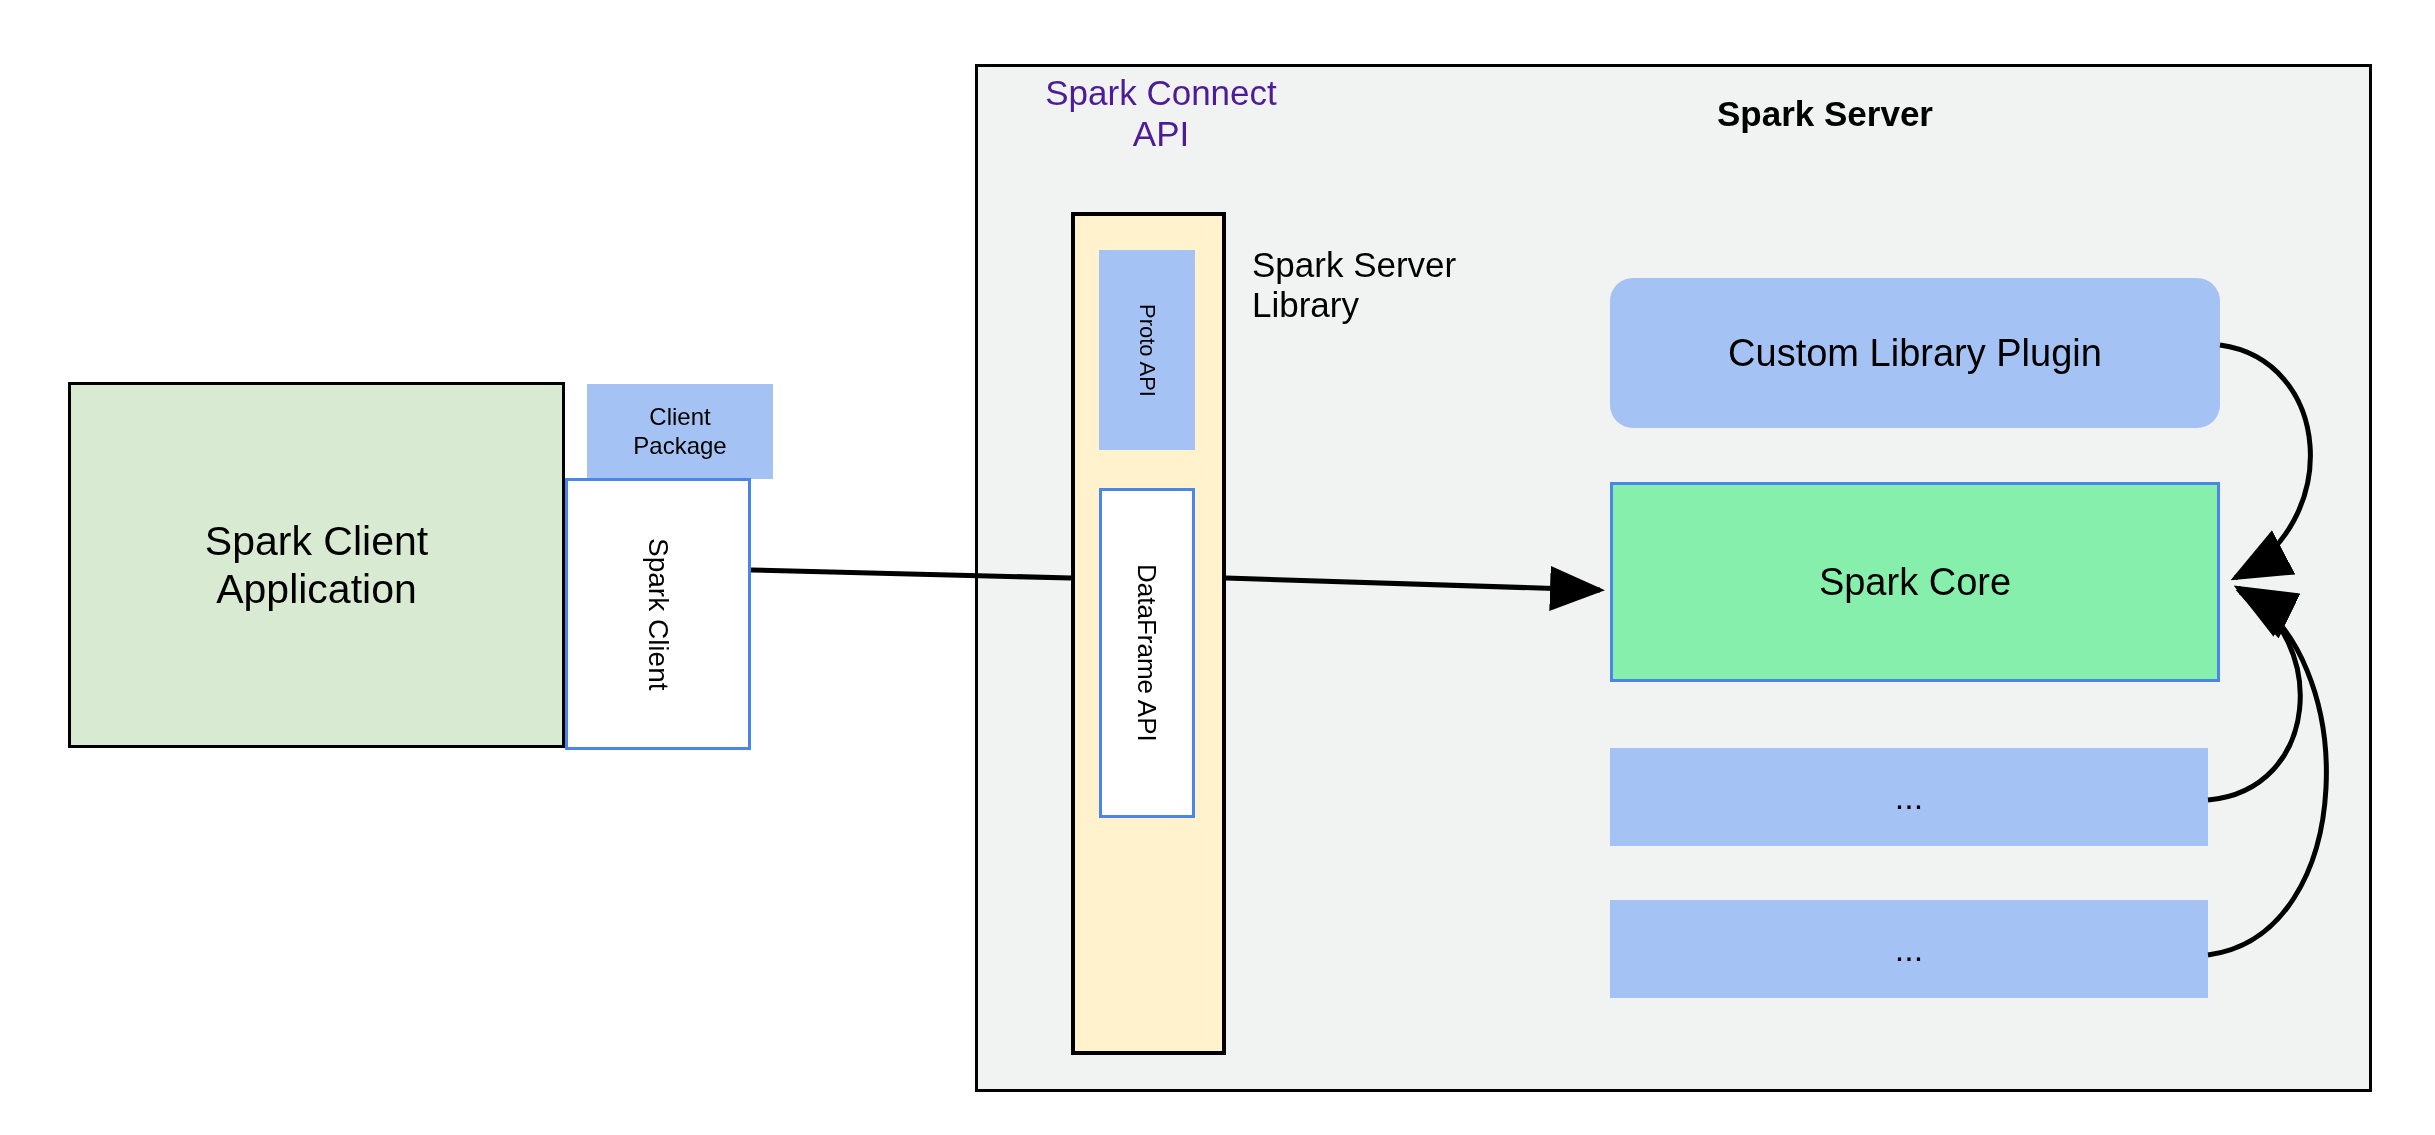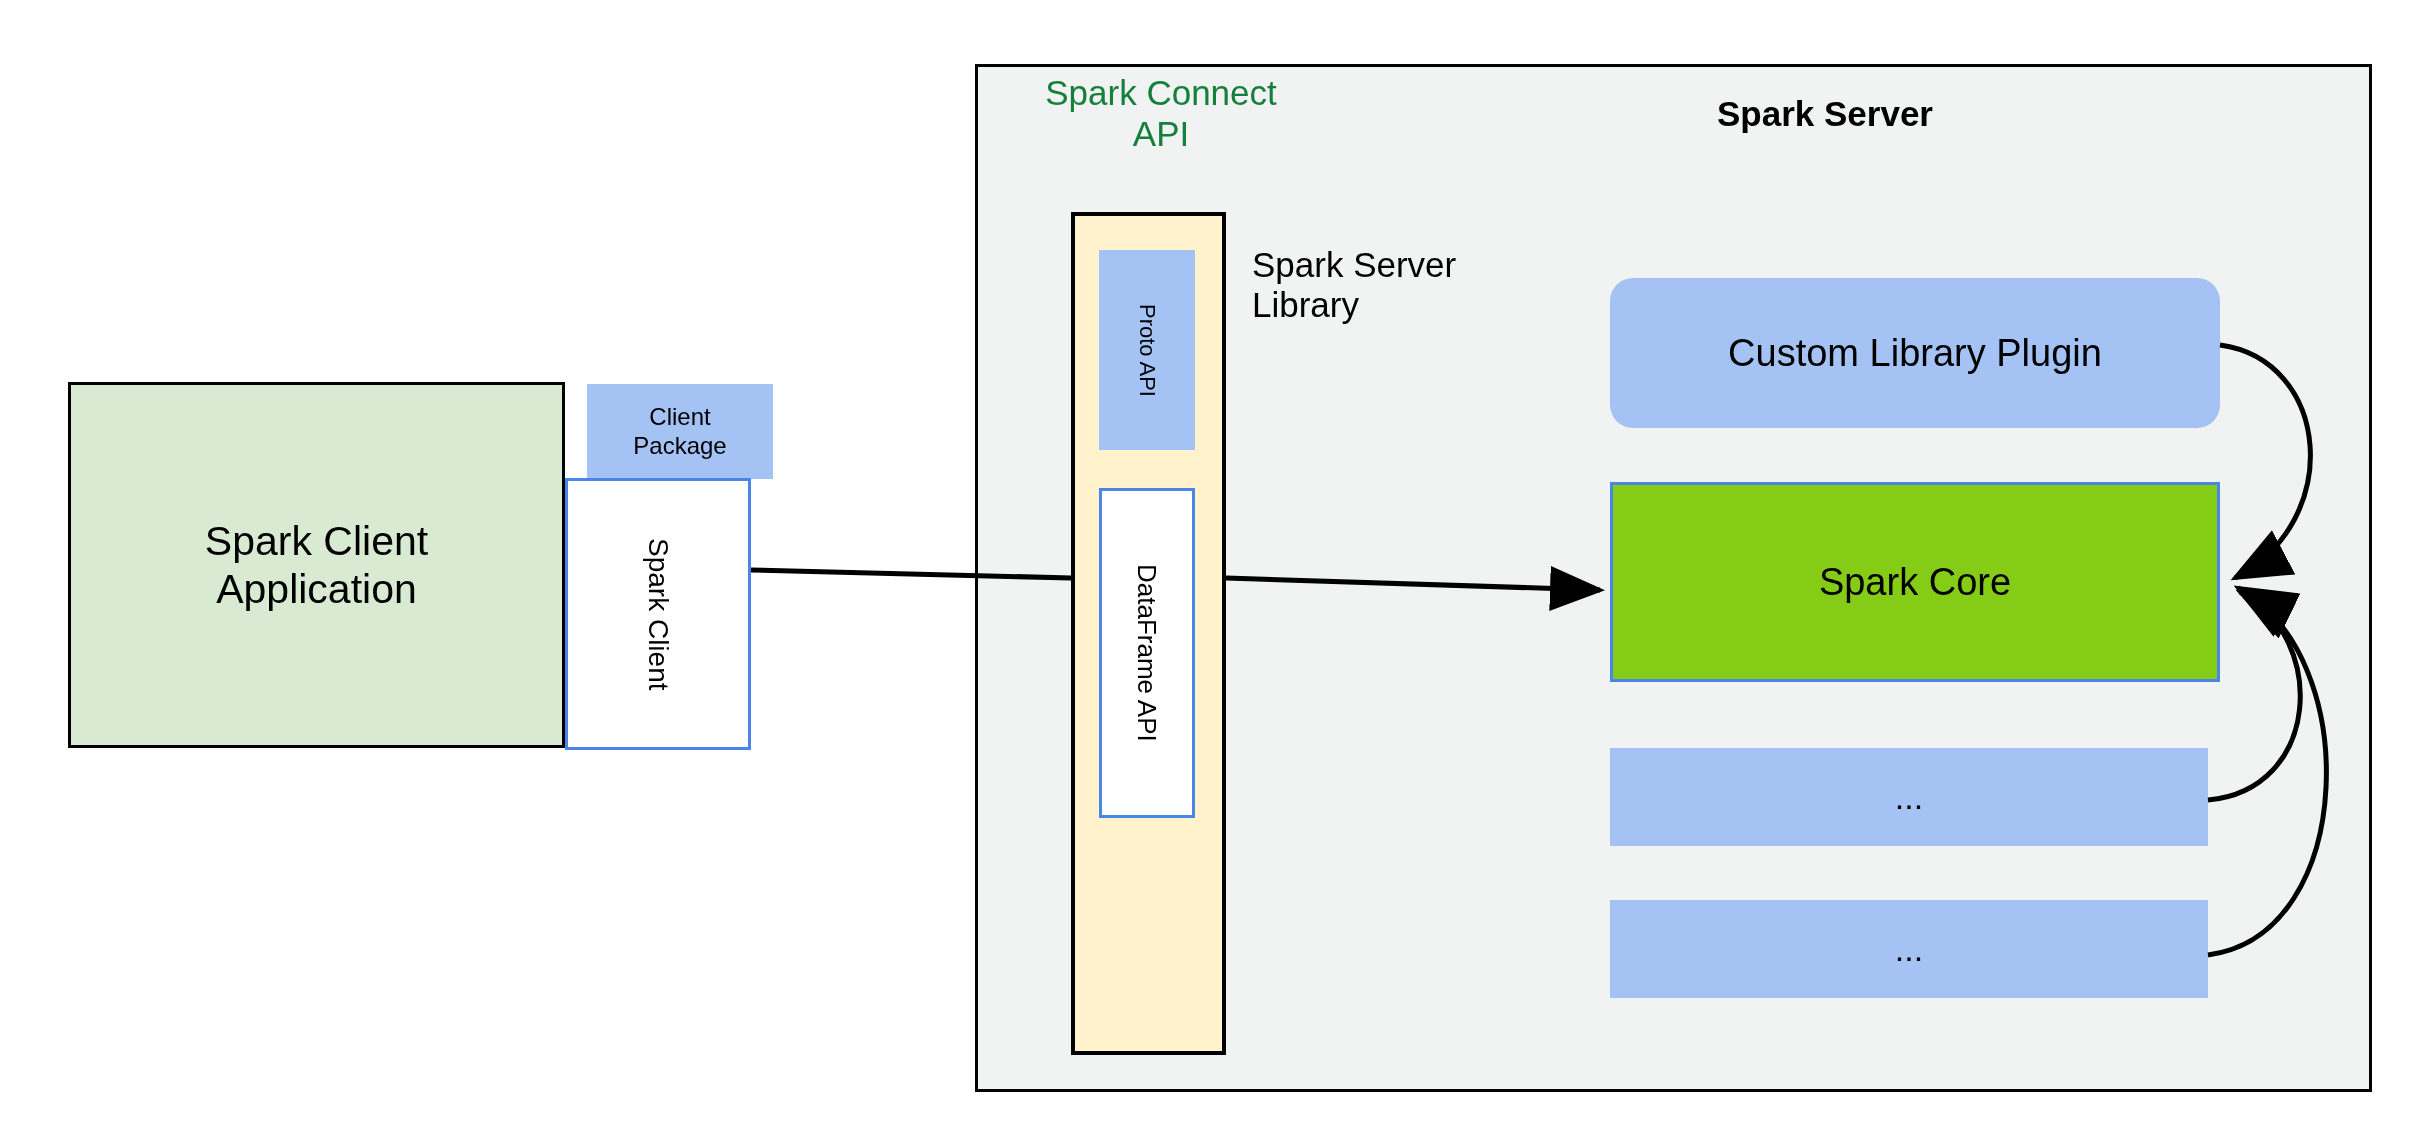--- a/index.html
+++ b/index.html
@@ -42,21 +42,21 @@
     white-space:nowrap;
   }
 
   
   #server-container{
     left:975px; top:64px; width:1397px; height:1028px;
     background:#f1f2f2; border:3px solid #000000;
   }
   #spark-connect-label{
     left:1016px; top:68px; width:290px; height:90px;
-    font-size:35px; color:#15803d;
+    font-size:35px; color:#4c1d95;
   }
   #spark-server-label{
     left:1660px; top:90px; width:330px; height:48px;
     font-size:35px; font-weight:bold; color:#000000;
   }
   #server-library-label{
     left:1252px; top:240px; width:270px; height:90px;
     font-size:35px; color:#000000;
     display:flex; align-items:center; justify-content:flex-start;
     text-align:left;
@@ -78,21 +78,21 @@
     font-size:26px;
   }
 
   
   #custom-library-plugin{
     left:1610px; top:278px; width:610px; height:150px;
     background:#a4c2f4; font-size:38px;border-radius:23px;
   }
   #spark-core{
     left:1610px; top:482px; width:610px; height:200px;
-    background:#84cc16; border:3px solid #4a86e8;
+    background:#86efac; border:3px solid #4a86e8;
     font-size:38px;
   }
   #ellipsis-box-1{
     left:1610px; top:748px; width:598px; height:98px;
     background:#a4c2f4; font-size:34px;
   }
   #ellipsis-box-2{
     left:1610px; top:900px; width:598px; height:98px;
     background:#a4c2f4; font-size:34px;
   }

